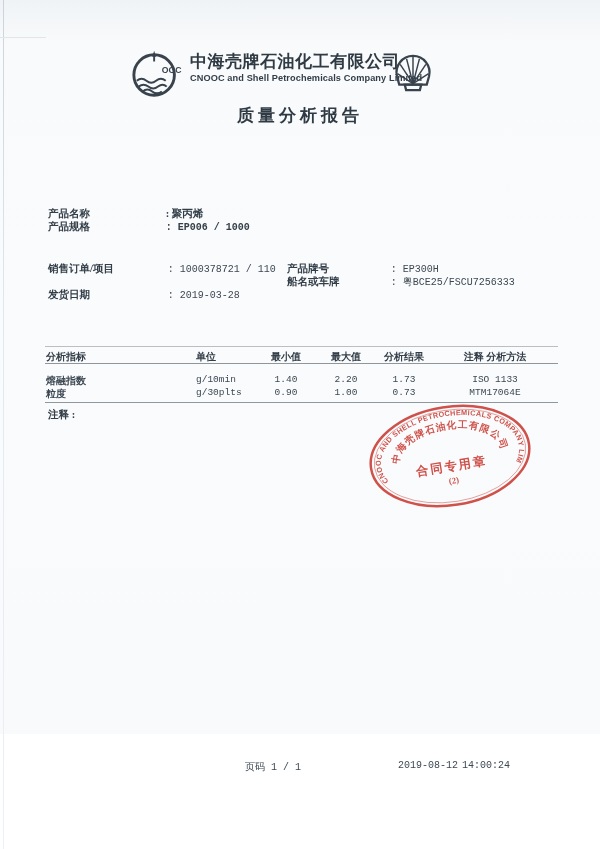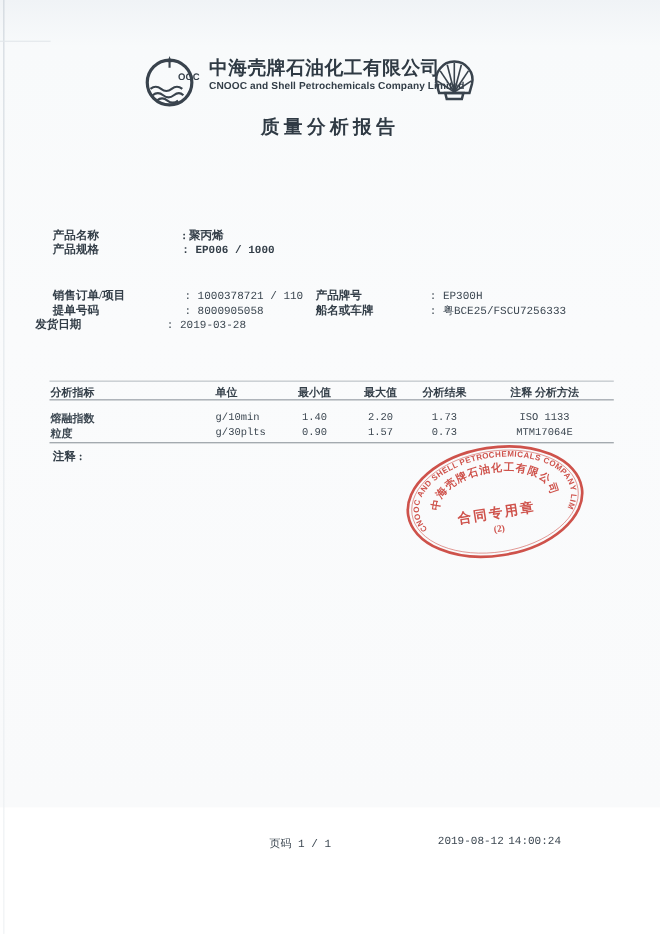--- a/index.html
+++ b/index.html
@@ -112,25 +112,21 @@
   </div>
   <div class="frow" style="left:48px;top:220px;">
     <span class="flabel" style="width:115px;">产品规格</span>
     <span class="flabel mono" style="font-size:10px;">: EP006 / 1000</span>
   </div>
 
   <div class="frow" style="left:48px;top:262px;">
     <span class="flabel" style="width:117px;">销售订单/项目</span>
     <span class="fvalue mono" style="font-size:10px;">: 1000378721 / 110</span>
   </div>
-  <div class="frow" style="left:48px;top:275px;">
-    <span class="flabel" style="width:117px;">提单号码</span>
-    <span class="fvalue mono" style="font-size:10px;">: 8000905058</span>
-  </div>
-  <div class="frow" style="left:32px;top:288px;">
+  <div class="frow" style="left:48px;top:288px;">
     <span class="flabel" style="width:117px;">发货日期</span>
     <span class="fvalue mono" style="font-size:10px;">: 2019-03-28</span>
   </div>
 
   <div class="frow" style="left:287px;top:262px;">
     <span class="flabel" style="width:101px;">产品牌号</span>
     <span class="fvalue mono" style="font-size:10px;">: EP300H</span>
   </div>
   <div class="frow" style="left:287px;top:275px;">
     <span class="flabel" style="width:101px;">船名或车牌</span>
@@ -153,21 +149,21 @@
     <span class="c2">g/10min</span>
     <span class="c3">1.40</span>
     <span class="c4">2.20</span>
     <span class="c5">1.73</span>
     <span class="c6">ISO 1133</span>
   </div>
   <div class="trow tdata" style="top:387px;">
     <span class="c1" style="font-weight:bold;">粒度</span>
     <span class="c2">g/30plts</span>
     <span class="c3">0.90</span>
-    <span class="c4">1.57</span>
+    <span class="c4">1.00</span>
     <span class="c5">0.73</span>
     <span class="c6">MTM17064E</span>
   </div>
   <div class="tline" style="left:45px;top:402px;width:513px;"></div>
 
   <div class="notes">注释 :</div>
 
   <svg class="seal" viewBox="0 0 164 104">
     <ellipse cx="82" cy="52" rx="78" ry="48" fill="none" stroke="#c93b33" stroke-width="2.4"></ellipse>
     <ellipse cx="82" cy="52" rx="74.5" ry="44.8" fill="none" stroke="#c93b33" stroke-width="0.7" opacity="0.7"></ellipse>

